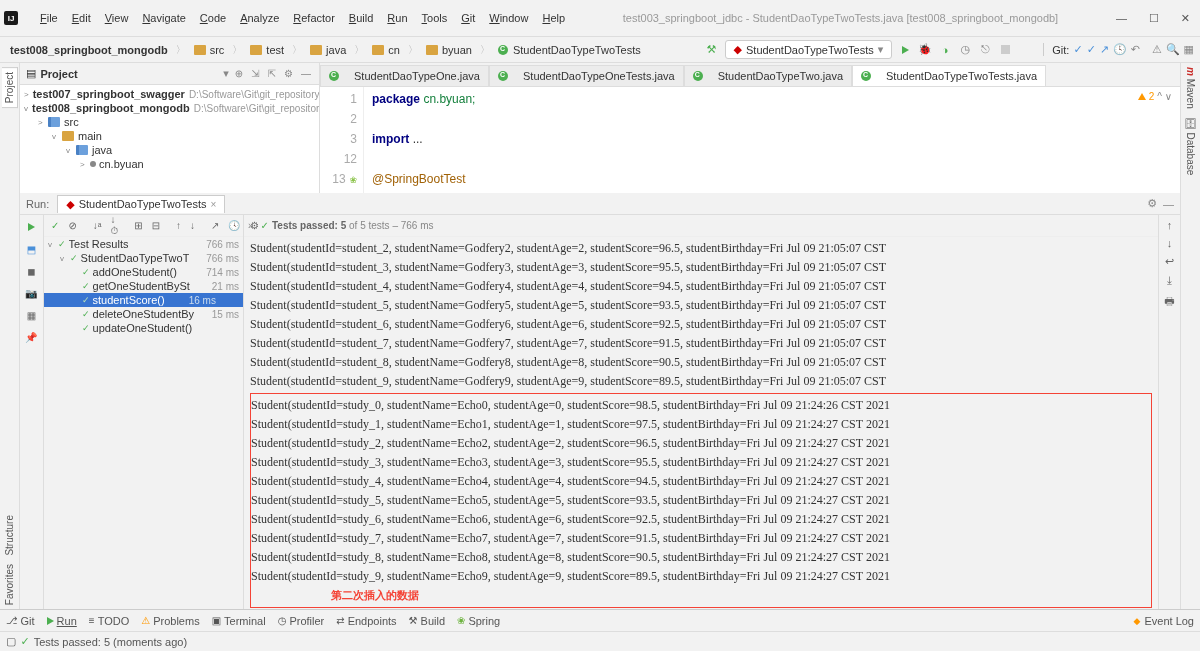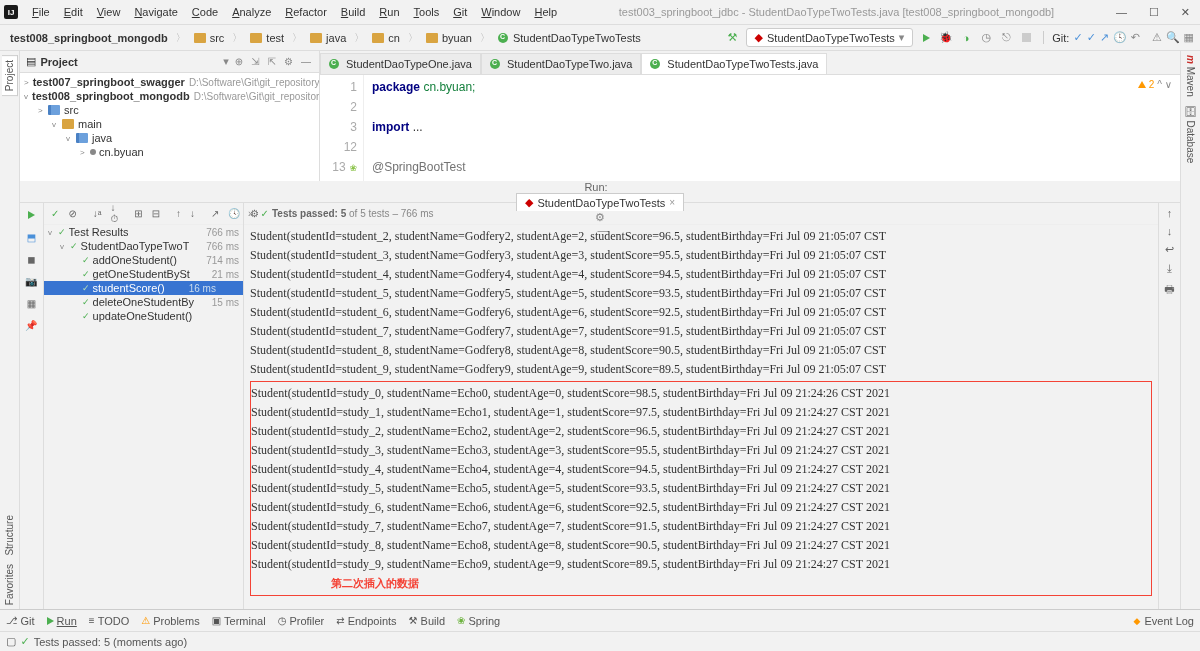--- a/index.html
+++ b/index.html
@@ -1,17 +1,17 @@
 <!DOCTYPE html>
 <html><head>
 <meta charset="utf-8">
 <style>
 * { margin: 0; padding: 0; box-sizing: border-box; font-family: "Segoe UI", Arial, sans-serif; }
 body { width: 1200px; height: 651px; background: #f2f2f2; font-size: 11px; color: #333; overflow: hidden; display: flex; flex-direction: column; }
-.titlebar { height: 22px; background: #f2f2f2; display: flex; align-items: center; padding: 12px 4px; border-bottom: 1px solid #ddd; }
+.titlebar { height: 22px; background: #f2f2f2; display: flex; align-items: center; padding: 18px 4px; border-bottom: 1px solid #ddd; gap: 8px; }
 .titlebar-icon { width: 14px; height: 14px; background: #1a1a1a; border-radius: 2px; margin-right: 8px; display: inline-flex; align-items: center; justify-content: center; color: #fff; font-size: 8px; font-weight: bold; }
 .menu { display: flex; gap: 2px; }
 .menu-item { padding: 2px 6px; cursor: pointer; }
 .menu-item u { text-decoration: underline; }
 .title-center { flex: 1; text-align: center; color: #999; font-size: 11px; }
 .win-controls { display: flex; gap: 10px; font-size: 11px; color: #555; }
 .win-btn { padding: 2px 6px; cursor: pointer; }
 .toolbar-row { height: 26px; background: #f2f2f2; display: flex; align-items: center; padding: 0 6px; border-bottom: 1px solid #ddd; }
 .breadcrumb { display: flex; align-items: center; gap: 4px; flex: 1; }
 .breadcrumb-item { display: flex; align-items: center; gap: 2px; padding: 1px 4px; }
@@ -19,21 +19,21 @@
 .folder-icon { width: 12px; height: 10px; background: #d9a441; border-radius: 1px; display: inline-block; margin-right: 2px; }
 .class-icon { width: 10px; height: 10px; background: #4caf50; border-radius: 50%; display: inline-block; margin-right: 3px; position: relative; }
 .class-icon::after { content: "C"; color: #fff; font-size: 7px; position: absolute; top: 0; left: 2px; font-weight: bold; }
 .toolbar-right { display: flex; align-items: center; gap: 4px; }
 .run-config { border: 1px solid #ccc; padding: 2px 8px; background: #fff; display: flex; align-items: center; gap: 4px; border-radius: 3px; font-size: 11px; }
 .play-icon { width: 0; height: 0; border-left: 7px solid #4caf50; border-top: 4px solid transparent; border-bottom: 4px solid transparent; display: inline-block; }
 .run-ctrl { display: flex; gap: 2px; }
 .run-ctrl-btn { width: 18px; height: 18px; display: flex; align-items: center; justify-content: center; cursor: pointer; }
 .bug-icon { color: #4caf50; font-size: 11px; }
 .stop-icon { width: 9px; height: 9px; background: #ccc; }
-.git-section { display: flex; align-items: center; gap: 4px; margin-left: 4px; border-left: 1px solid #ccc; padding-left: 8px; font-size: 11px; }
+.git-section { display: flex; align-items: center; gap: 4px; margin-left: 25px; border-left: 1px solid #ccc; padding-left: 8px; font-size: 11px; }
 .check-blue { color: #4a90d9; }
 .arrow-blue { color: #4a90d9; }
 .search-icon { color: #888; font-size: 11px; }
 .main-area { flex: 1; display: flex; min-height: 0; }
 .left-gutter { width: 20px; background: #f2f2f2; border-right: 1px solid #ddd; display: flex; flex-direction: column; align-items: center; padding-top: 4px; }
 .gutter-label { writing-mode: vertical-rl; transform: rotate(180deg); font-size: 10px; padding: 4px 2px; color: #555; cursor: pointer; }
 .gutter-label.active { background: #fff; border: 1px solid #ccc; border-right: none; }
 .right-gutter { width: 20px; background: #f2f2f2; border-left: 1px solid #ddd; display: flex; flex-direction: column; align-items: center; }
 .rgutter-label { writing-mode: vertical-rl; font-size: 10px; padding: 4px 2px; color: #555; cursor: pointer; }
 .center-col { flex: 1; display: flex; flex-direction: column; min-width: 0; }
@@ -47,33 +47,33 @@
 .tree-indent { display: inline-block; }
 .tree-arrow { color: #888; font-size: 8px; width: 10px; display: inline-block; }
 .tree-folder { width: 12px; height: 10px; background: #d9a441; border-radius: 1px; display: inline-block; margin-right: 4px; }
 .tree-folder.gray { background: #ccc; }
 .tree-folder.blue { background: #6ca0dc; border-left: 3px solid #4a81c4; }
 .tree-text { color: #333; }
 .tree-bold { font-weight: bold; }
 .tree-path { color: #999; margin-left: 4px; font-size: 10px; }
 .editor-panel { flex: 1; background: #fff; display: flex; flex-direction: column; min-width: 0; }
 .editor-tabs { height: 24px; display: flex; align-items: end; background: #f2f2f2; border-bottom: 1px solid #ddd; overflow: hidden; }
-.editor-tab { padding: 4px 8px; display: flex; align-items: center; gap: 4px; background: #ececec; border: 1px solid #ddd; border-bottom: none; font-size: 11px; cursor: pointer; white-space: nowrap; }
+.editor-tab { padding: 4px 8px; display: flex; align-items: center; gap: 12px; background: #ececec; border: 1px solid #ddd; border-bottom: none; font-size: 11px; cursor: pointer; white-space: nowrap; }
 .editor-tab.active { background: #fff; }
 .tab-close { color: #999; font-size: 10px; }
 .editor-body { flex: 1; display: flex; font-family: Consolas, monospace; font-size: 12px; overflow: hidden; position: relative; }
 .editor-gutter { width: 44px; background: #fff; border-right: 1px solid #eee; text-align: right; padding: 2px 6px 2px 2px; color: #aaa; line-height: 20px; }
 .editor-gutter-ico { color: #8bc34a; font-size: 9px; display: inline-block; width: 8px; }
 .editor-lines { flex: 1; padding: 2px 8px; line-height: 20px; }
 .kw { color: #000080; font-weight: bold; }
 .pkg { color: #15803d; }
-.ann { color: #737373; }
+.ann { color: #a16207; }
 .editor-analysis { position: absolute; top: 4px; right: 8px; color: #FF9800; font-size: 10px; display: flex; align-items: center; gap: 3px; }
 .warn-tri { display: inline-block; width: 0; height: 0; border-left: 4px solid transparent; border-right: 4px solid transparent; border-bottom: 7px solid #FF9800; }
-.run-header-full { display: flex; align-items: center; height: 22px; background: #f2f2f2; border-bottom: 1px solid #ddd; padding: 0 6px; flex-direction: column; }
+.run-header-full { display: flex; align-items: center; height: 22px; background: #f2f2f2; border-bottom: 1px solid #ddd; padding: 0 6px; }
 .run-tab { background: #fff; border: 1px solid #ccc; border-bottom: none; padding: 2px 8px; display: flex; align-items: center; gap: 4px; font-size: 11px; }
 .run-label { color: #666; margin-right: 8px; }
 .run-panel-wrap { flex: 1; display: flex; flex-direction: column; min-height: 0; }
 .run-body { flex: 1; display: flex; min-height: 0; }
 .run-left-gutter { width: 24px; background: #f2f2f2; border-right: 1px solid #ddd; display: flex; flex-direction: column; align-items: center; padding-top: 4px; gap: 6px; }
 .rg-btn { width: 16px; height: 16px; display: flex; align-items: center; justify-content: center; font-size: 10px; color: #666; cursor: pointer; }
 .run-content { flex: 1; display: flex; min-width: 0; }
 .test-toolbar { height: 22px; display: flex; align-items: center; padding: 0 4px; gap: 3px; border-bottom: 1px solid #eee; font-size: 10px; color: #666; }
 .tt-btn { padding: 1px 3px; cursor: pointer; }
 .tt-sep { width: 1px; height: 14px; background: #ccc; margin: 0 2px; }
@@ -248,20 +248,24 @@
       </div>
 
       <div class="editor-panel">
         <div class="editor-tabs" id="editor-tabs">
             <div class="editor-tab">
               <span class="class-icon"></span>
               <span>StudentDaoTypeOne.java</span>
             </div>
             <div class="editor-tab">
               <span class="class-icon"></span>
+              <span>StudentDaoTypeOneTests.java</span>
+            </div>
+            <div class="editor-tab">
+              <span class="class-icon"></span>
               <span>StudentDaoTypeTwo.java</span>
             </div>
             <div class="editor-tab active">
               <span class="class-icon"></span>
               <span>StudentDaoTypeTwoTests.java</span>
             </div>
           </div>
         <div class="editor-body">
           <div class="editor-analysis">
               <span class="warn-tri"></span>

